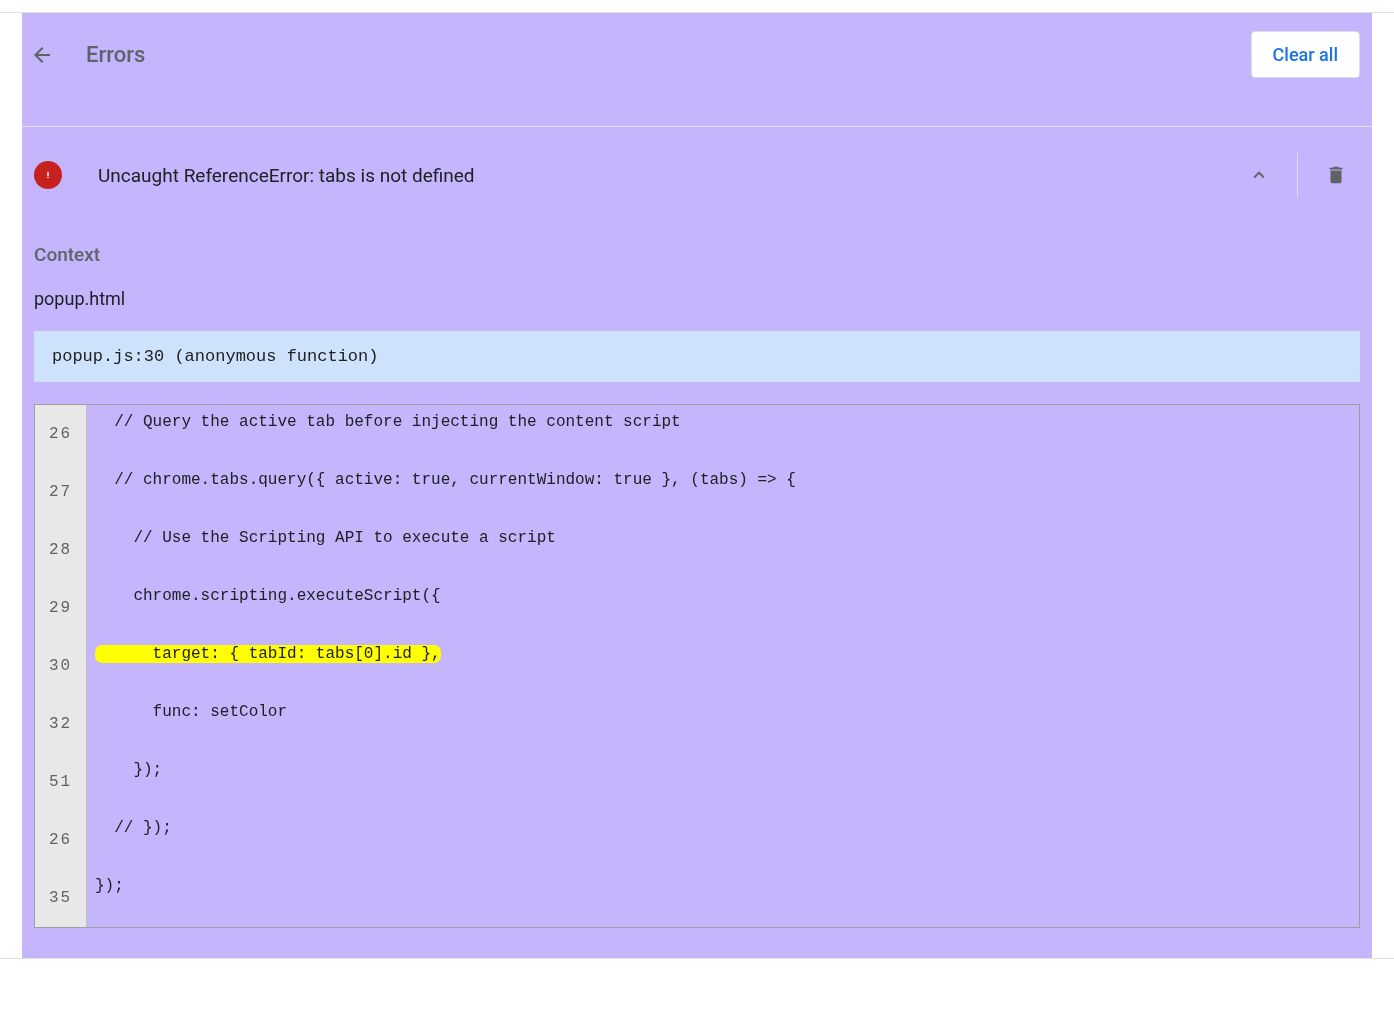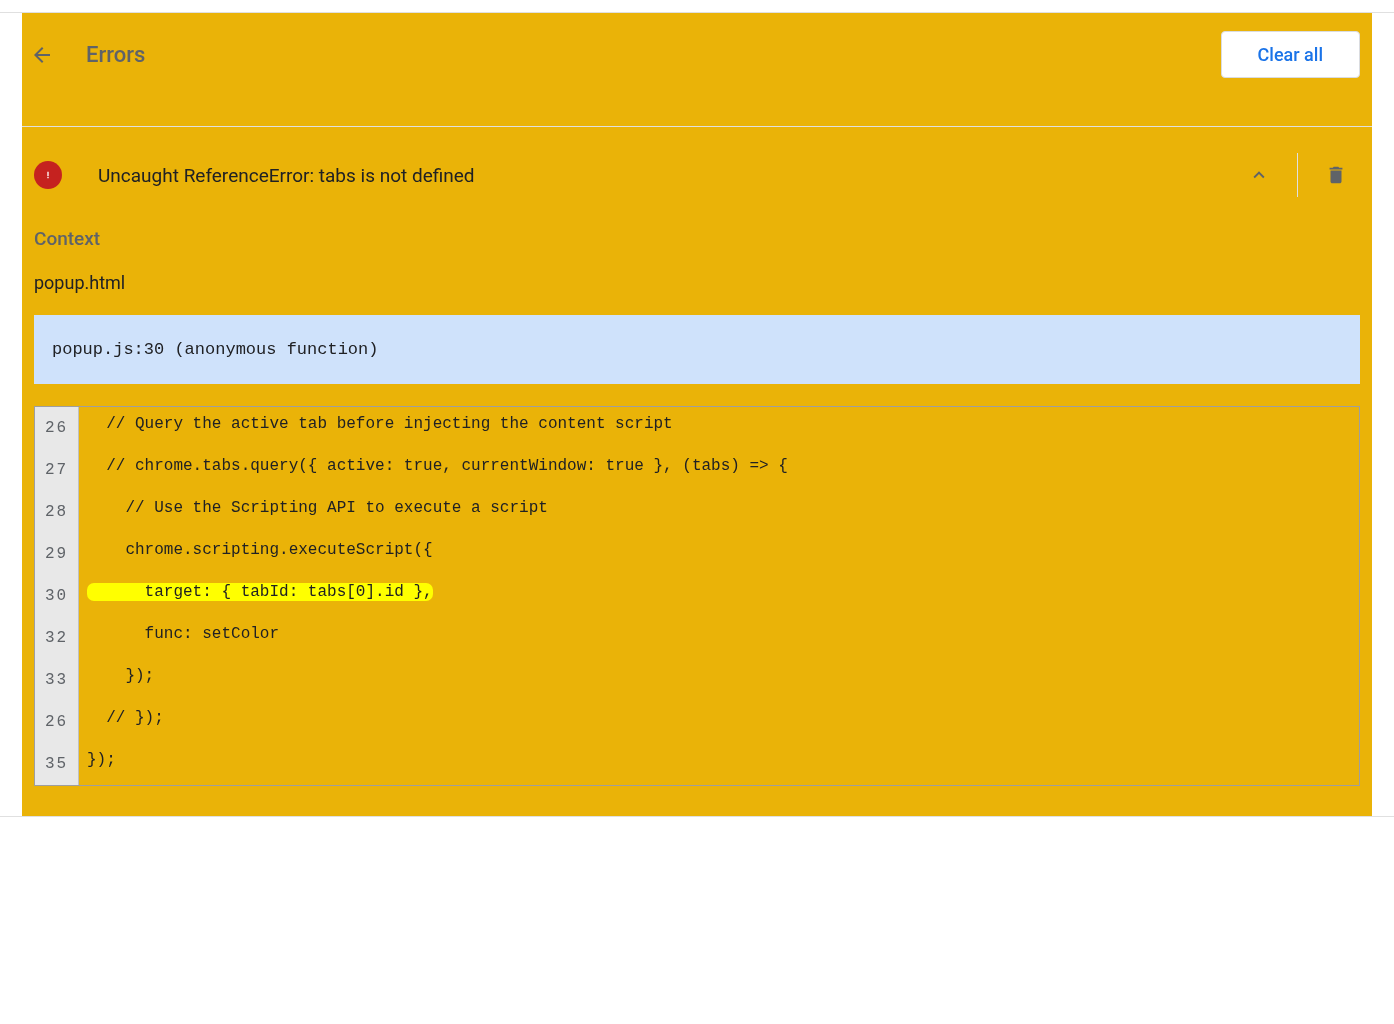--- a/index.html
+++ b/index.html
@@ -13,21 +13,21 @@
       padding: 0;
     }
     .outer-border {
       border-top: 1px solid #e0e0e0;
       border-bottom: 1px solid #e0e0e0;
       margin-top: 12px;
     }
     .container {
       margin-left: 22px;
       margin-right: 22px;
-      background: #eab308;
+      background: #c4b5fd;
     }
     .header {
       display: flex;
       align-items: center;
       justify-content: space-between;
       padding: 18px 12px 18px 0;
     }
     .header-left {
       display: flex;
       align-items: center;
@@ -51,21 +51,21 @@
       font-size: 22px;
       font-weight: 500;
       color: #5f6368;
     }
     .clear-all-btn {
       border: 1px solid #dadce0;
       background: #fff;
       color: #1a73e8;
       font-size: 18px;
       font-weight: 500;
-      padding: 12px 36px;
+      padding: 12px 21px;
       border-radius: 4px;
       cursor: pointer;
       font-family: inherit;
     }
     .divider {
       height: 1px;
       background: #e0e0e0;
       margin-top: 30px;
     }
     .content {
@@ -122,51 +122,51 @@
     .action-divider {
       width: 1px;
       height: 44px;
       background: #e0e0e0;
       margin: 0 14px;
     }
     .section-heading {
       font-size: 19px;
       font-weight: 500;
       color: #5f6368;
-      margin-top: 4px;
+      margin-top: 20px;
       margin-bottom: 22px;
     }
     .context-value {
       font-size: 18px;
       color: #202124;
       margin-bottom: 14px;
     }
     .stack-header {
       background: #cfe2fb;
-      padding: 25px 18px;
+      padding: 16px 18px;
       font-family: "Courier New", Courier, monospace;
       font-size: 17px;
       color: #202124;
       margin-top: 22px;
       margin-bottom: 22px;
     }
     .code-table {
       border: 1px solid #9e9e9e;
       width: 100%;
       border-collapse: collapse;
       font-family: "Courier New", Courier, monospace;
       font-size: 16px;
     }
     .code-row {
       display: flex;
     }
     .line-num {
-      width: 44px;
+      width: 52px;
       text-align: center;
-      padding: 12px 0;
+      padding: 20px 0;
       background: #e8e8e8;
       color: #5f6368;
       border-right: 1px solid #c0c0c0;
       flex-shrink: 0;
       letter-spacing: 2px;
     }
     .line-code {
       flex: 1;
       padding: 8px 0 8px 8px;
       white-space: pre;
@@ -247,21 +247,21 @@
           </div>
           <div class="code-row">
             <div class="line-num">30</div>
             <div class="line-code"><span class="highlighted">      target: { tabId: tabs[0].id },</span></div>
           </div>
           <div class="code-row">
             <div class="line-num">32</div>
             <div class="line-code">      func: setColor</div>
           </div>
           <div class="code-row">
-            <div class="line-num">33</div>
+            <div class="line-num">51</div>
             <div class="line-code">    });</div>
           </div>
           <div class="code-row">
             <div class="line-num">26</div>
             <div class="line-code">  // });</div>
           </div>
           <div class="code-row">
             <div class="line-num">35</div>
             <div class="line-code">});</div>
           </div>

